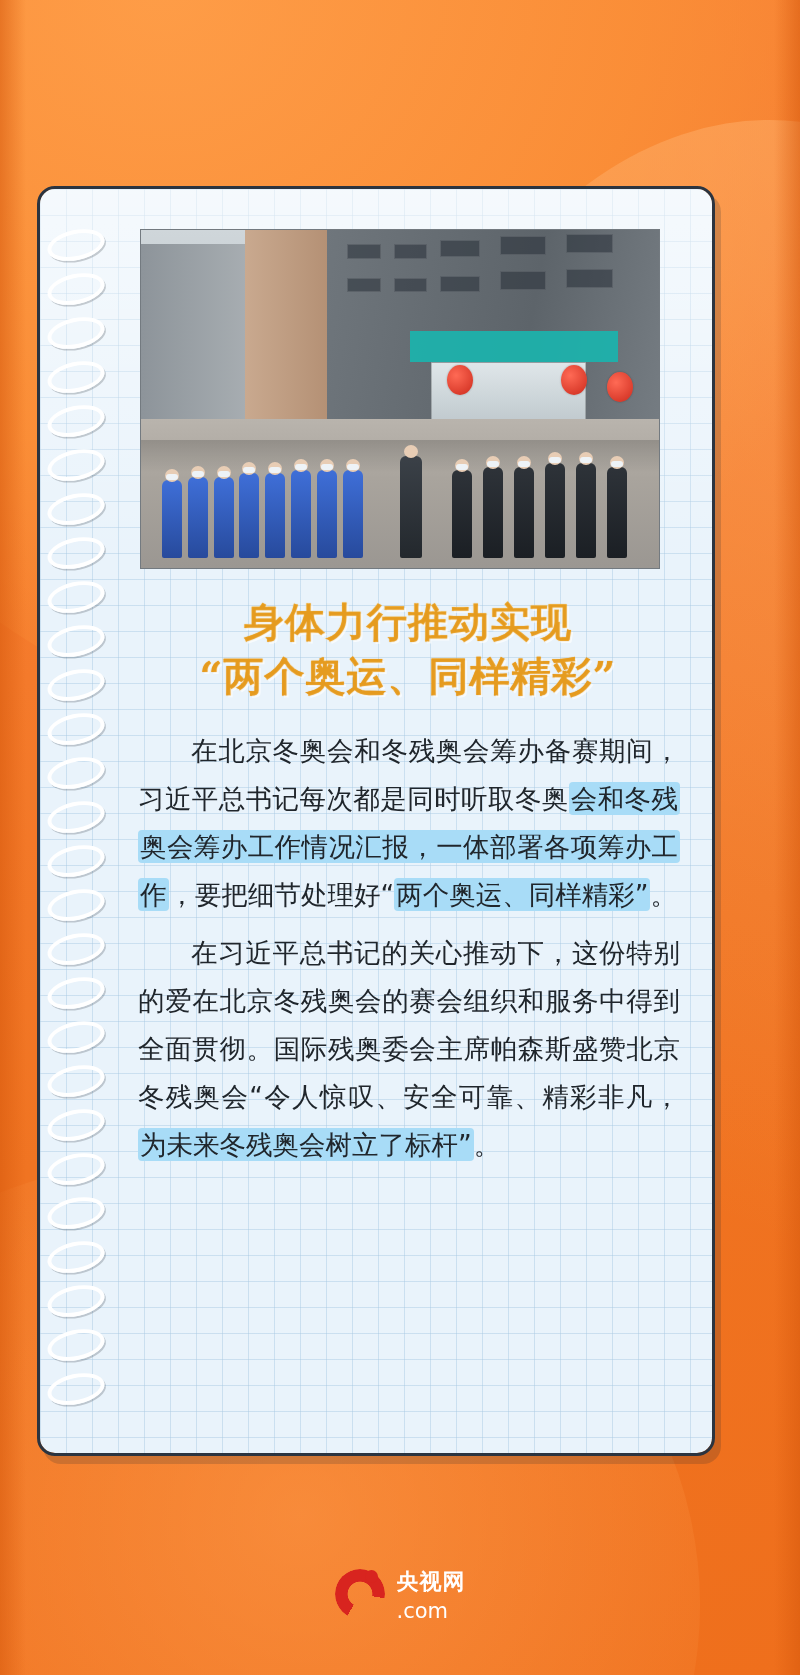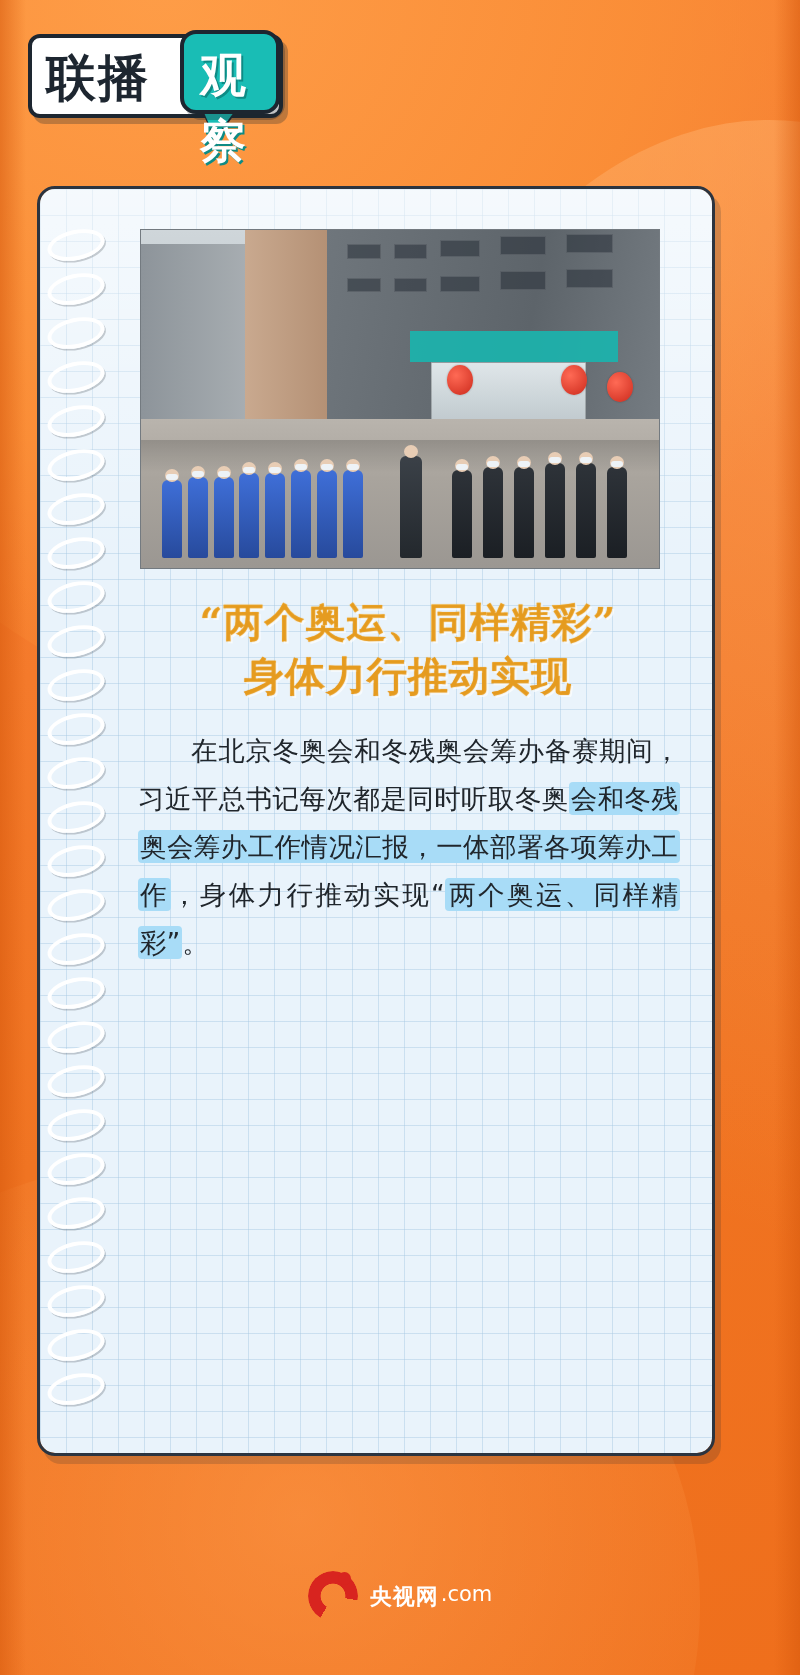--- a/index.html
+++ b/index.html
@@ -326,42 +326,33 @@
     font-size: 22px;
     color: #ffffff;
     letter-spacing: 1px;
   }
   .logo-com {
     font-family: "DejaVu Sans", sans-serif;
     font-size: 21px;
     color: #ffffff;
     letter-spacing: 0px;
   }
-  .logo-right { display: flex; flex-direction: row; justify-content: center; gap: 2px; }
+  .logo-right { display: flex; flex-direction: column; justify-content: center; gap: 2px; }
 </style>
 </head>
 <body>
 
 <div class="bg-base"></div>
 <div class="bg-swoosh-1"></div>
 <div class="bg-swoosh-2"></div>
 <div class="bg-swoosh-3"></div>
 <div class="bg-edge-left"></div>
 <div class="bg-edge-right"></div>
 
 <div class="header-badge">
-  <div class="badge-plate">
-    <div class="badge-text">联播</div>
-  </div>
-  <div class="badge-bubble">
-    <div class="badge-bubble-tail"></div>
-    <div class="badge-bubble-body">
-      <div class="badge-bubble-text">观察</div>
-    </div>
-  </div>
 </div>
 
 <div class="notebook">
   <div class="notebook-paper">
     <div class="grid-lines"></div>
     <div class="paper-sheen"></div>
 
     <div class="content">
 
       <div class="photo">
@@ -449,26 +440,27 @@
               <span class="ph-mask"></span>
             </div>
           <div class="ph-person ph-dark" style="left:90%;height:27%">
               <span class="ph-head"></span>
               <span class="ph-mask"></span>
             </div>
         </div>
       </div>
 
       <div class="title">
+        <span class="title-line">身体力行推动实现</span>
         <span class="title-line">“两个奥运、同样精彩”</span>
-        <span class="title-line">身体力行推动实现</span>
       </div>
 
       <div class="body-text">
-        <p class="para"><span>在北京冬奥会和冬残奥会筹办备赛期间，习近平总书记每次都是同时听取冬奥</span><span class="hl">会和冬残奥会筹办工作情况汇报，一体部署各项筹办工作</span><span>，身体力行推动实现“</span><span class="hl">两个奥运、同样精彩”</span><span>。</span></p>
+        <p class="para"><span>在北京冬奥会和冬残奥会筹办备赛期间，习近平总书记每次都是同时听取冬奥</span><span class="hl">会和冬残奥会筹办工作情况汇报，一体部署各项筹办工作</span><span>，要把细节处理好“</span><span class="hl">两个奥运、同样精彩”</span><span>。</span></p>
+        <p class="para"><span>在习近平总书记的关心推动下，这份特别的爱在北京冬残奥会的赛会组织和服务中得到全面贯彻。国际残奥委会主席帕森斯盛赞北京冬残奥会“令人惊叹、安全可靠、精彩非凡，</span><span class="hl">为未来冬残奥会树立了标杆”</span><span>。</span></p>
       </div>
     </div>
   </div>
 
   <div class="rings">
     <div class="ring" style="top:0px"></div>
     <div class="ring" style="top:44px"></div>
     <div class="ring" style="top:88px"></div>
     <div class="ring" style="top:132px"></div>
     <div class="ring" style="top:176px"></div>

